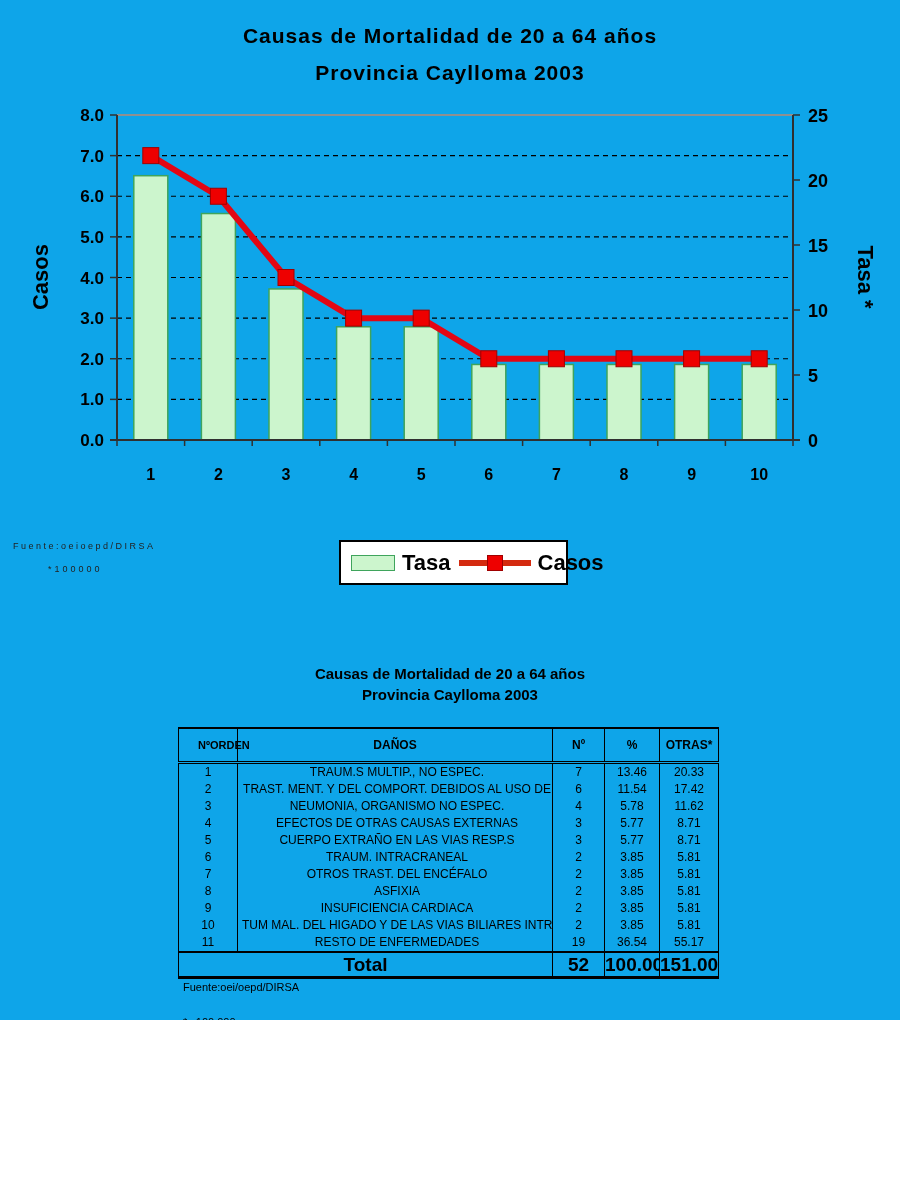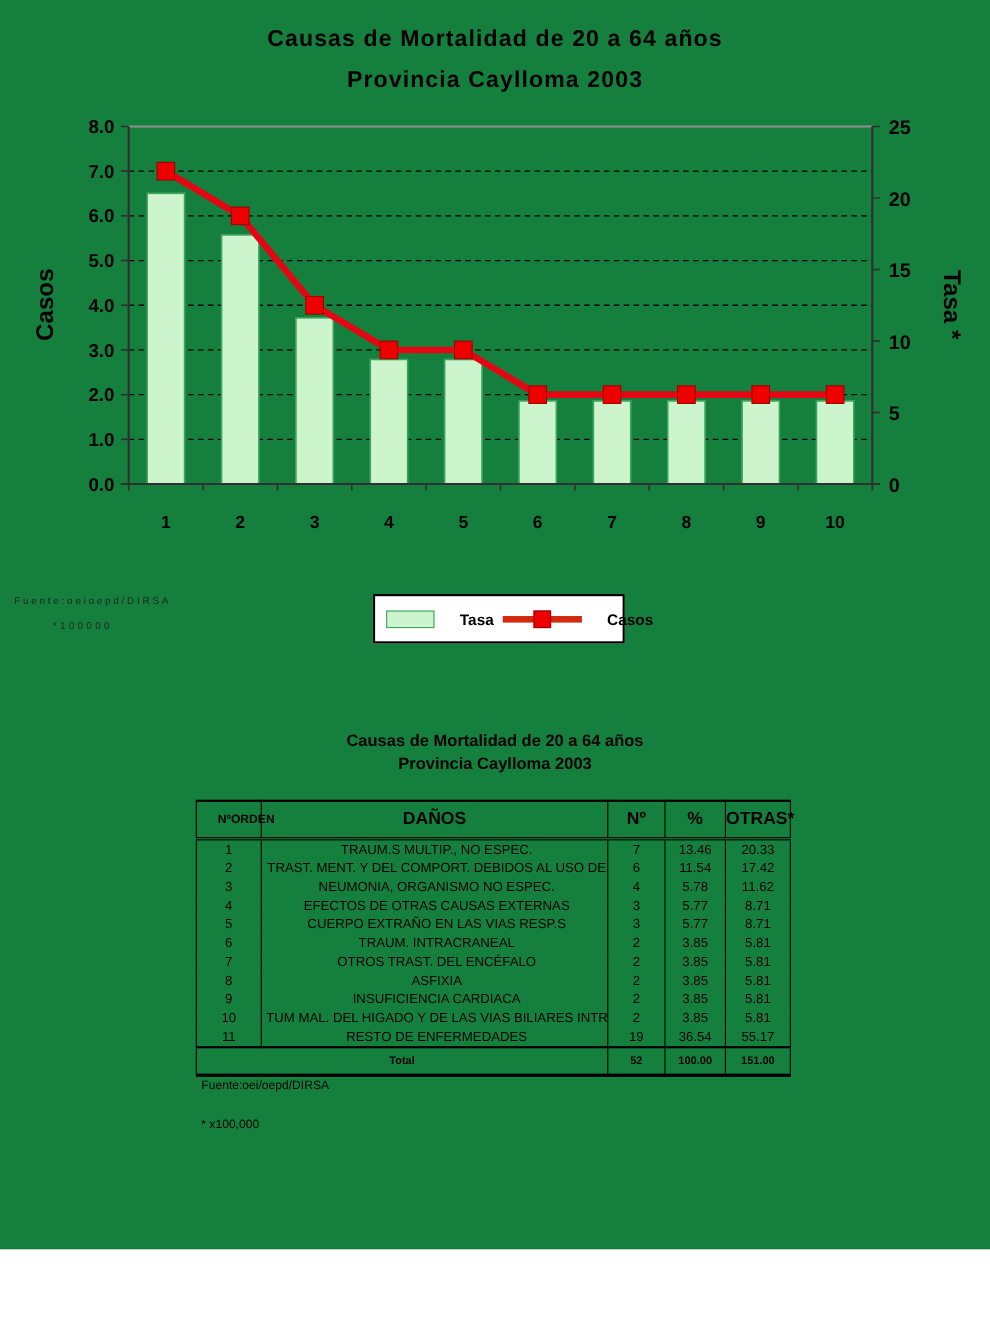--- a/index.html
+++ b/index.html
@@ -1,18 +1,18 @@
 <!DOCTYPE html>
 <html><head>
 <meta charset="utf-8">
 <style>
   * { margin:0; padding:0; box-sizing:border-box; }
   html,body { background:#fff; }
   body { font-family:"Liberation Sans", sans-serif; color:#000; }
-  .page { position:relative; width:900px; height:1136px; background:#15803d; overflow:hidden; }
+  .page { position:relative; width:900px; height:1020px; background:#0ea5e9; overflow:hidden; }
 
   
   .chart-title { position:absolute; top:24px; left:0; width:900px; text-align:center;
                  font-weight:bold; font-size:21px; letter-spacing:1px; }
   .chart-title .line2 { margin-top:13px; }
 
   
   #chart-svg { position:absolute; left:0; top:95px; }
   #chart-svg text { font-family:"Liberation Sans", sans-serif; font-weight:bold; fill:#000; }
 
@@ -20,45 +20,45 @@
   .chart-source { position:absolute; left:13px; top:541px; font-size:9px; color:#222;
                   letter-spacing:2.5px; }
   .chart-source .s2 { margin-top:13px; letter-spacing:3px;margin-left:35px; }
 
   
   .legend { position:absolute; left:339px; top:540px; width:229px; height:45px;
             border:2px solid #000; background:#fff; display:flex; align-items:center;
             padding:0 10px; }
   .legend .sw { width:44px; height:16px; background:#CCF5CD; border:1px solid #3FA45C;
                 flex:0 0 auto; }
-  .legend .ll { font-weight:bold; font-size:14px; margin-left:23px; }
+  .legend .ll { font-weight:bold; font-size:22px; margin-left:7px; }
   .legend .lm { position:relative; width:72px; height:16px; margin-left:8px; flex:0 0 auto; }
   .legend .lm .bar { position:absolute; left:0; top:5px; width:72px; height:6px; background:#D42A0F; }
   .legend .lm .sq  { position:absolute; left:28px; top:0; width:16px; height:16px;
                      background:#EE0000; border:1px solid #A00000; }
 
   
   .table-title { position:absolute; top:665px; left:0; width:900px; text-align:center;
                  font-weight:bold; font-size:15px; }
   .table-title .line2 { margin-top:4px; }
 
   
   table.data { position:absolute; left:178px; top:727px; width:540px;
                border-collapse:collapse; table-layout:fixed;
                border:1px solid #000; border-top:2px solid #000; border-bottom:3px solid #000;
                font-size:12px; }
-  table.data th { height:34px; font-size:16px; font-weight:bold; text-align:center;
+  table.data th { height:34px; font-size:12px; font-weight:bold; text-align:center;
                   vertical-align:middle; border-bottom:3px double #000; border-left:1px solid #000; }
   table.data th.h0 { font-size:11px;padding-left:19px; }
   table.data td { height:17px; line-height:17px; padding:0; border-left:1px solid #000;
                   overflow:hidden; white-space:nowrap; }
   table.data td.c0, table.data td.c2, table.data td.c3, table.data td.c4 { text-align:center; }
   table.data td.c1 { text-align:center; padding-left:4px; }
   table.data tfoot td { border-top:2px solid #000; font-weight:bold; height:23px;
-                        line-height:23px; font-size:10px; text-align:center; }
+                        line-height:23px; font-size:19px; text-align:center; }
 
   
   .table-source { position:absolute; left:183px; top:981px; font-size:11px; }
   .table-source .s2 { margin-top:23px; }
 </style>
 </head>
 <body>
 
 <div class="page">
 

